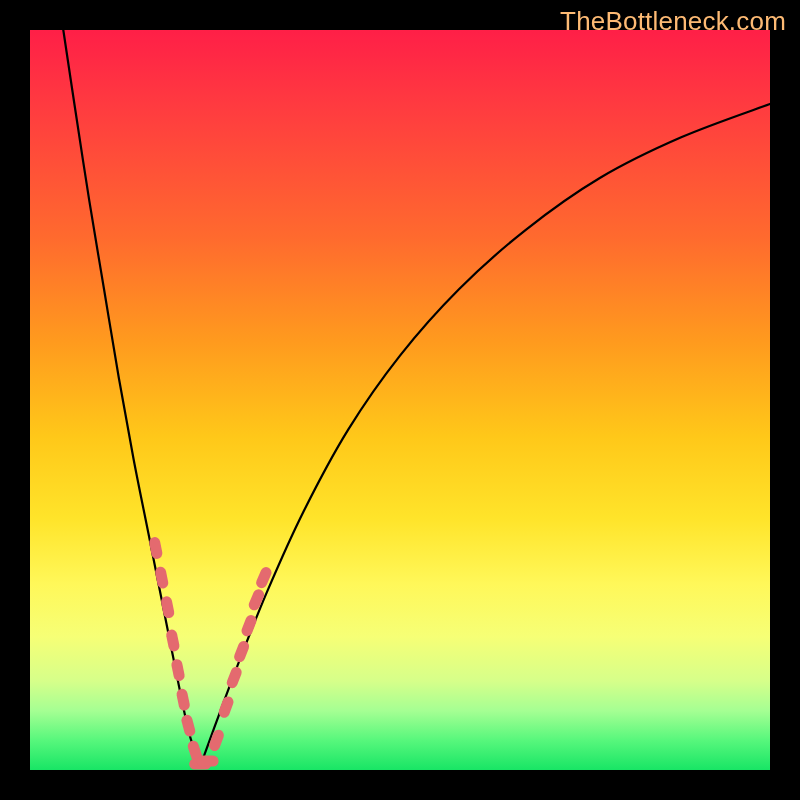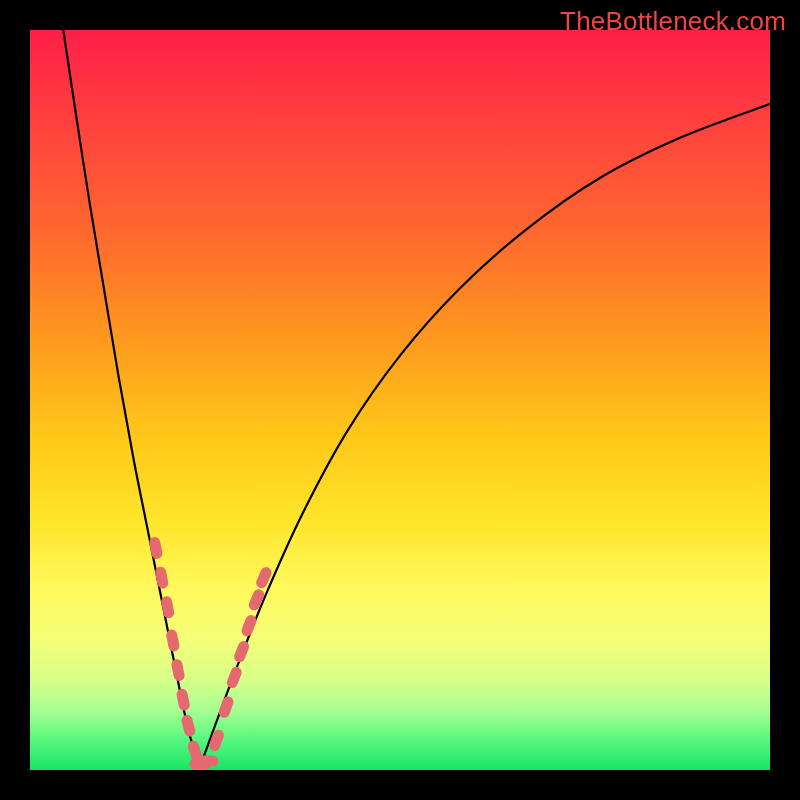--- a/index.html
+++ b/index.html
@@ -39,21 +39,21 @@
       #d6ff8a 88%,
       #a5ff93 92%,
       #57f77c 96%,
       #18e565 100%
     );
   }
   .watermark {
     position: absolute;
     top: 6px;
     right: 14px;
-    color: #ef4444;
+    color: #fdba74;
     font-size: 26px;
     font-weight: 400;
     letter-spacing: 0.2px;
     user-select: none;
   }
   svg.overlay {
     position: absolute;
     left: 0;
     top: 0;
     width: 740px;

